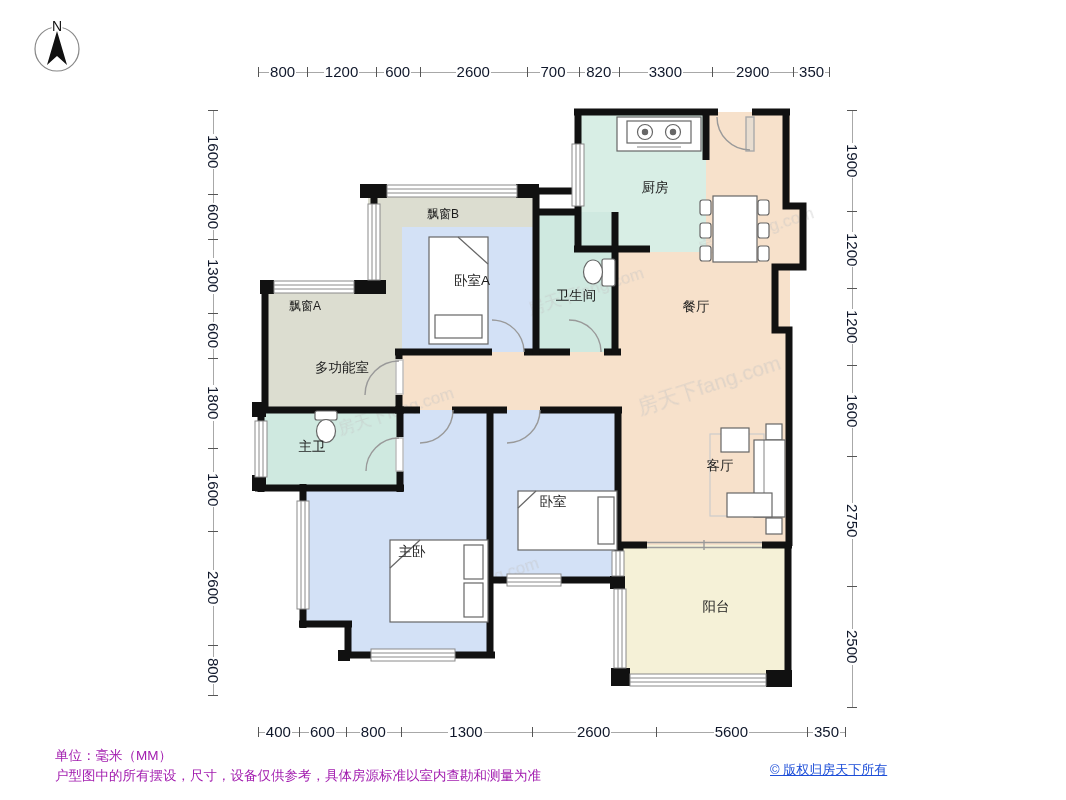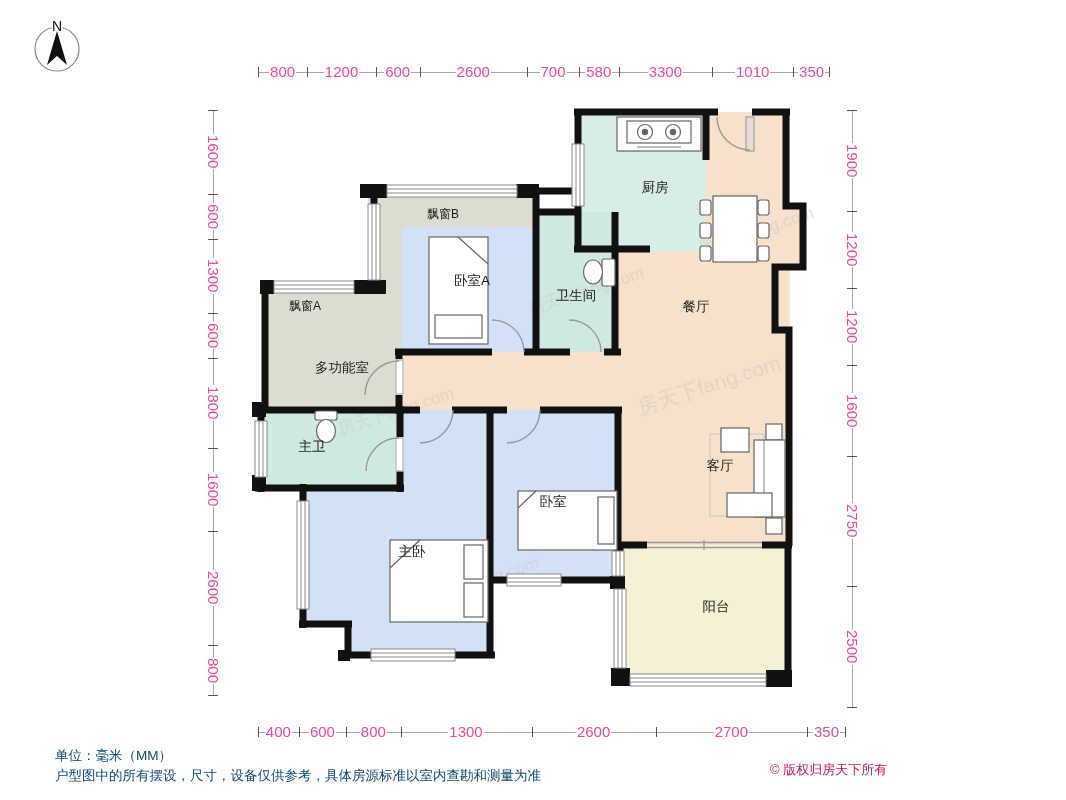--- a/index.html
+++ b/index.html
@@ -11,27 +11,27 @@
   .dim-row,.dim-col{position:absolute;display:flex;}
   .dim-row{flex-direction:row;height:20px;}
   .dim-col{flex-direction:column;width:22px;}
   .seg{position:relative;display:flex;align-items:center;justify-content:center;min-width:0;min-height:0;}
   .dim-row .seg::before{content:"";position:absolute;left:0;right:0;top:50%;height:1px;background:#a8a8a8;}
   .dim-row .seg::after{content:"";position:absolute;left:0;top:50%;transform:translateY(-50%);width:1px;height:10px;background:#555;}
   .dim-row .end-tick{position:absolute;right:0;top:50%;transform:translateY(-50%);width:1px;height:10px;background:#555;}
   .dim-col .seg::before{content:"";position:absolute;top:0;bottom:0;left:50%;width:1px;background:#a8a8a8;}
   .dim-col .seg::after{content:"";position:absolute;top:0;left:50%;transform:translateX(-50%);height:1px;width:10px;background:#555;}
   .dim-col .end-tick{position:absolute;bottom:0;left:50%;transform:translateX(-50%);height:1px;width:10px;background:#555;}
-  .lbl{position:relative;z-index:1;background:#fff;font-size:15px;line-height:1.05;color:#ec4899;white-space:nowrap;padding:0 1px;}
+  .lbl{position:relative;z-index:1;background:#fff;font-size:15px;line-height:1.05;color:#0f172a;white-space:nowrap;padding:0 1px;}
   .dim-col .lbl{writing-mode:vertical-rl;padding:1px 0;}
   
-  .footer-line{position:absolute;font-size:13.5px;color:#0c4a6e;white-space:nowrap;}
+  .footer-line{position:absolute;font-size:13.5px;color:#a21caf;white-space:nowrap;}
   #unit-line{left:55px;top:747px;}
   #disclaimer-line{left:55px;top:767px;}
-  #copyright-line{left:770px;top:761px;font-size:13px;color:#be185d;}
+  #copyright-line{left:770px;top:761px;font-size:13px;color:#1d4ed8;text-decoration:underline;}
 </style>
 </head>
 <body>
 
 <div id="stage">
 
   <svg width="1066" height="800" viewBox="0 0 1066 800">
 
     <g>
       <circle cx="57" cy="49" r="22" fill="none" stroke="#888" stroke-width="1.2"></circle>
@@ -262,27 +262,27 @@
     <div class="seg" style="flex-grow:600">
         <span class="lbl">600</span>
       </div>
     <div class="seg" style="flex-grow:2600">
         <span class="lbl">2600</span>
       </div>
     <div class="seg" style="flex-grow:900">
         <span class="lbl">700</span>
       </div>
     <div class="seg" style="flex-grow:450">
-        <span class="lbl">580</span>
+        <span class="lbl">820</span>
       </div>
     <div class="seg" style="flex-grow:2100">
         <span class="lbl">3300</span>
       </div>
     <div class="seg" style="flex-grow:1650">
-        <span class="lbl">1010</span>
+        <span class="lbl">2900</span>
       </div>
     <div class="seg" style="flex-grow:350">
         <span class="lbl">350</span>
       </div>
     <span class="end-tick"></span>
   </div>
 
   <div class="dim-row" style="left:258px;top:722px;width:588px;">
     <div class="seg" style="flex-grow:400">
         <span class="lbl">400</span>
@@ -293,21 +293,21 @@
     <div class="seg" style="flex-grow:800">
         <span class="lbl">800</span>
       </div>
     <div class="seg" style="flex-grow:2800">
         <span class="lbl">1300</span>
       </div>
     <div class="seg" style="flex-grow:2600">
         <span class="lbl">2600</span>
       </div>
     <div class="seg" style="flex-grow:3400">
-        <span class="lbl">2700</span>
+        <span class="lbl">5600</span>
       </div>
     <div class="seg" style="flex-grow:350">
         <span class="lbl">350</span>
       </div>
     <span class="end-tick"></span>
   </div>
 
   <div class="dim-col" style="left:202px;top:110px;height:586px;">
     <div class="seg" style="flex-grow:1600">
         <span class="lbl">1600</span>

